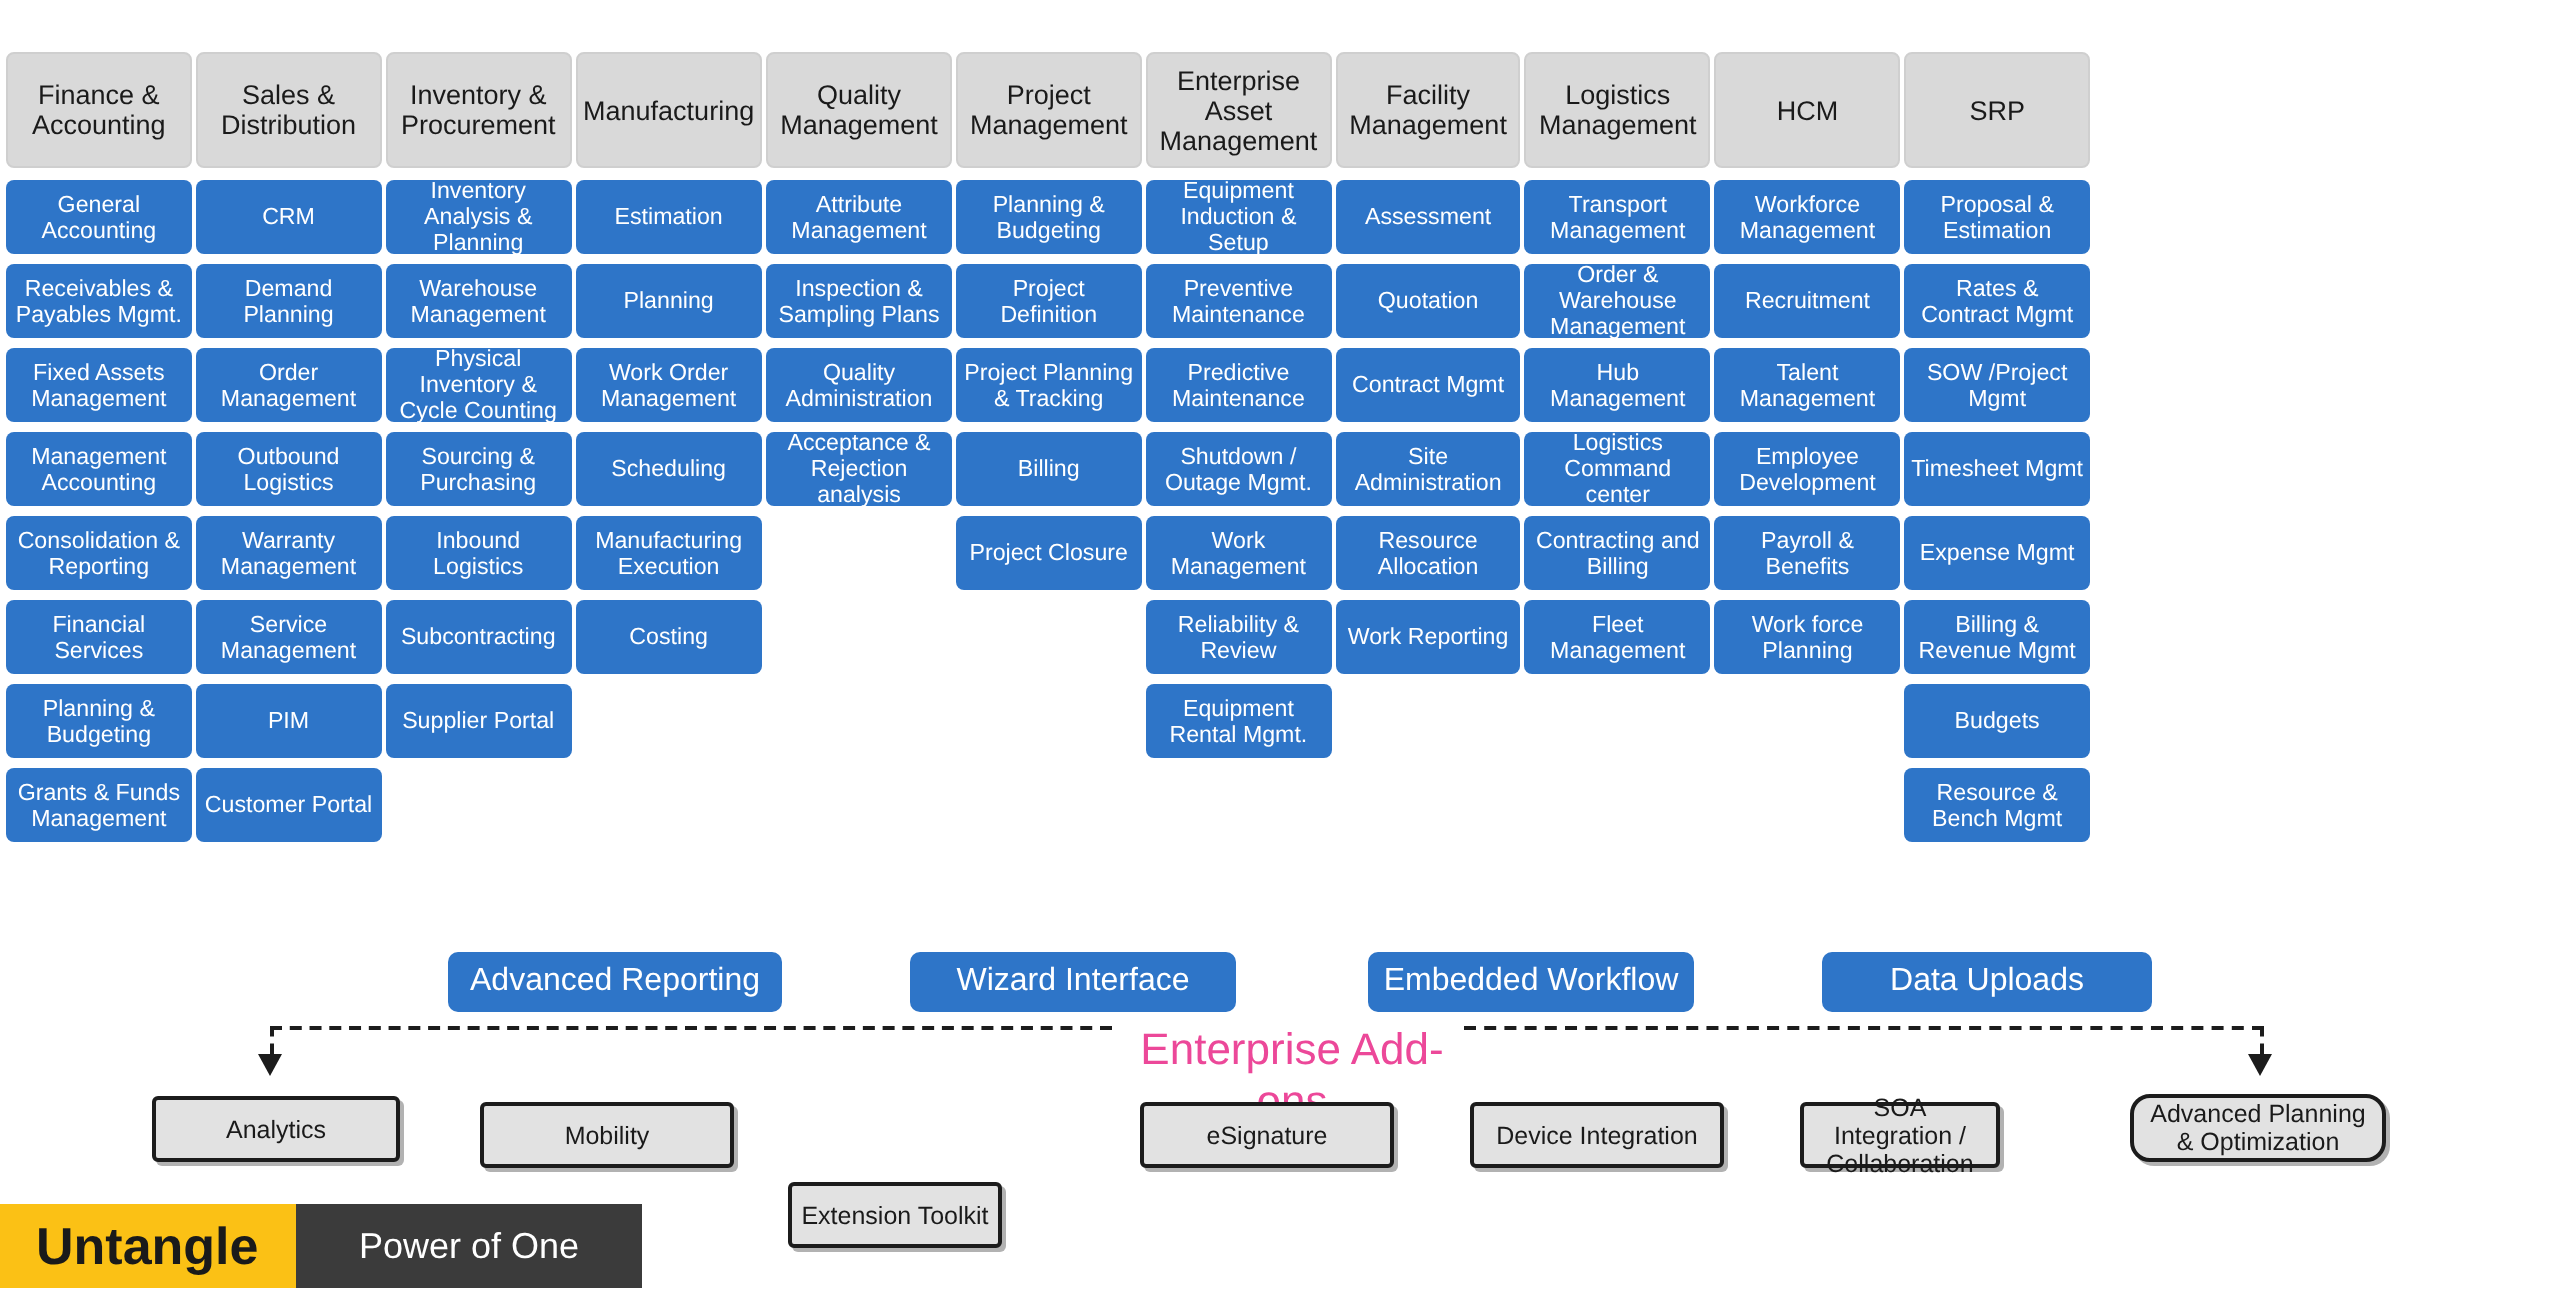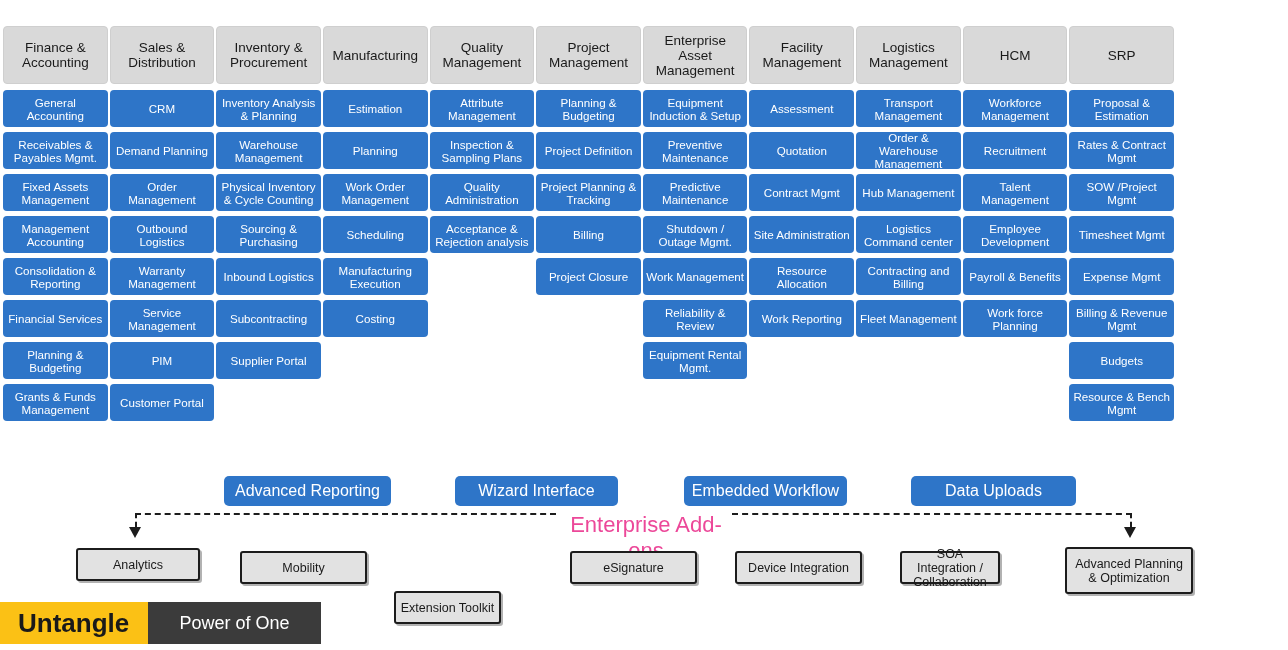--- a/index.html
+++ b/index.html
@@ -13,21 +13,21 @@
     position: relative;
     font-family: "Liberation Sans", sans-serif;
     overflow: hidden;
   }
 
   
   #module-grid {
     position: absolute;
     left: 3px;
     top: 26px;
-    width: 1171px;
+    width: 1042px;
     display: flex;
     gap: 2px;
     align-items: flex-start;
   }
   .module-column {
     width: 117px;
     display: flex;
     flex-direction: column;
     gap: 5px;
   }
@@ -287,18 +287,18 @@
 <div class="addon-chip" style="left:455px; top:476px; width:163px;">Wizard Interface</div>
 <div class="addon-chip" style="left:684px; top:476px; width:163px;">Embedded Workflow</div>
 <div class="addon-chip" style="left:911px; top:476px; width:165px;">Data Uploads</div>
 
 <div class="addon-box" style="left:76px; top:548px; width:124px; height:33px;">Analytics</div>
 <div class="addon-box" style="left:240px; top:551px; width:127px; height:33px;">Mobility</div>
 <div class="addon-box" style="left:394px; top:551px; width:107px; height:33px;margin-top:40px;">Extension Toolkit</div>
 <div class="addon-box" style="left:570px; top:551px; width:127px; height:33px;">eSignature</div>
 <div class="addon-box" style="left:735px; top:551px; width:127px; height:33px;">Device Integration</div>
 <div class="addon-box" style="left:900px; top:551px; width:100px; height:33px;">SOA Integration / Collaboration</div>
-<div class="addon-box" style="left:1065px; top:547px; width:128px; height:47px;">Advanced Planning &amp; Optimization</div>
+<div class="addon-box" style="left:1065px; top:547px; width:128px; height:34px;border-radius:10px;">Advanced Planning &amp; Optimization</div>
 
 <div id="footer-bar">
   <div id="footer-untangle">Untangle</div>
   <div id="footer-power">Power of One</div>
 </div>
 
 </body></html>

